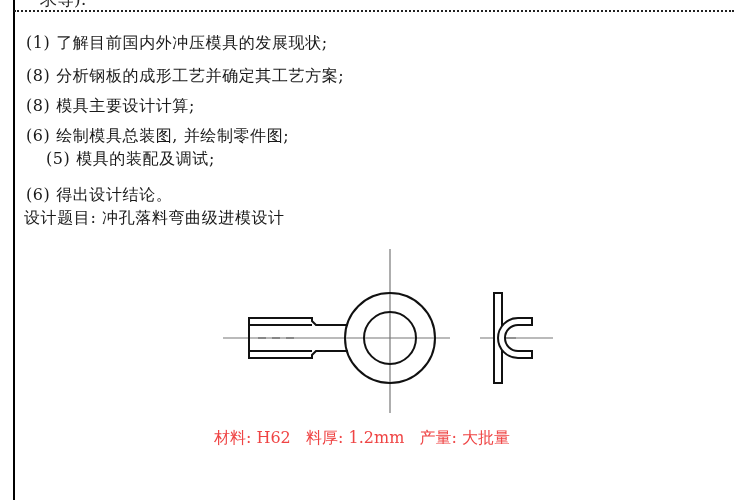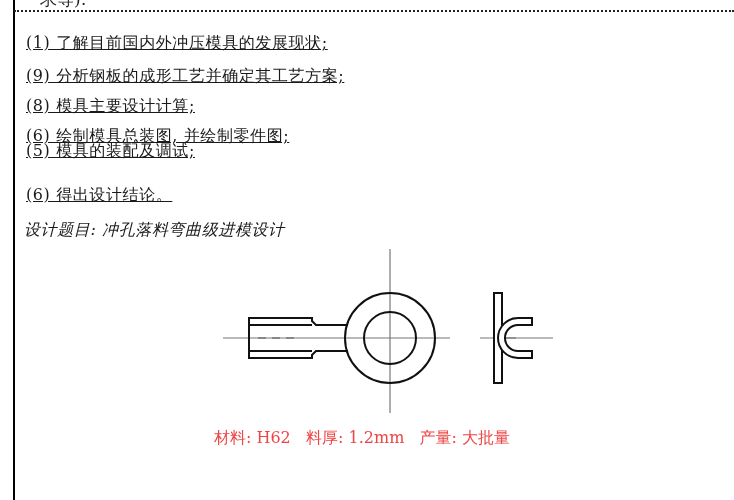--- a/index.html
+++ b/index.html
@@ -2,39 +2,39 @@
 <html><head>
   <meta charset="utf-8">
   <style>
     html, body { margin: 0; padding: 0; background: #ffffff; }
     body { width: 734px; height: 500px; position: relative; overflow: hidden;
            font-family: "DejaVu Serif", "Liberation Serif", serif; color: #111; }
     .left-border { position: absolute; left: 13px; top: 0; width: 2px; height: 500px; background: #000; }
     .dotted-rule { position: absolute; left: 14px; top: 10px; width: 720px; height: 0;
                    border-top: 2px dotted #222; }
     .cut-text { position: absolute; left: 40px; top: -12px; font-size: 17px; color: #222; }
-    .line { position: absolute; left: 26px; font-size: 16px; letter-spacing: 0.6px; white-space: nowrap; color: #1a1a1a; text-decoration: underline; }
+    .line { position: absolute; left: 26px; font-size: 16px; letter-spacing: 0.6px; white-space: nowrap; color: #1a1a1a; }
     .title { position: absolute; left: 24px; font-size: 16px; letter-spacing: 0.6px; white-space: nowrap; color: #1a1a1a; }
     .drawing { position: absolute; left: 0; top: 0; }
     .caption { position: absolute; left: 214px; top: 428px; font-size: 16px; white-space: pre; color: #ef4444; }
   </style>
 </head>
 <body>
 
 <div class="left-border"></div>
 <div class="dotted-rule"></div>
 <div class="cut-text">求等):</div>
 
 <div class="line" style="top:33px;">(1) 了解目前国内外冲压模具的发展现状;</div>
-<div class="line" style="top:66px;">(9) 分析钢板的成形工艺并确定其工艺方案;</div>
+<div class="line" style="top:66px;">(8) 分析钢板的成形工艺并确定其工艺方案;</div>
 <div class="line" style="top:96px;">(8) 模具主要设计计算;</div>
 <div class="line" style="top:126px;">(6) 绘制模具总装图, 并绘制零件图;</div>
-<div class="line" style="top:141px;">(5) 模具的装配及调试;</div>
+<div class="line" style="top:149px;margin-left:20px;">(5) 模具的装配及调试;</div>
 <div class="line" style="top:185px;">(6) 得出设计结论。</div>
-<div class="title" style="top:220px;font-style:italic;">设计题目: 冲孔落料弯曲级进模设计</div>
+<div class="title" style="top:208px;">设计题目: 冲孔落料弯曲级进模设计</div>
 
 <svg class="drawing" width="734" height="500" viewBox="0 0 734 500">
 
   <g stroke="#111" fill="none">
 
     <line x1="223" y1="338" x2="450" y2="338" stroke="#777" stroke-width="1.2"></line>
     <line x1="390" y1="249" x2="390" y2="413" stroke="#777" stroke-width="1.2"></line>
 
     <line x1="258" y1="338" x2="300" y2="338" stroke="#555" stroke-width="1.2" stroke-dasharray="8,6"></line>
 

